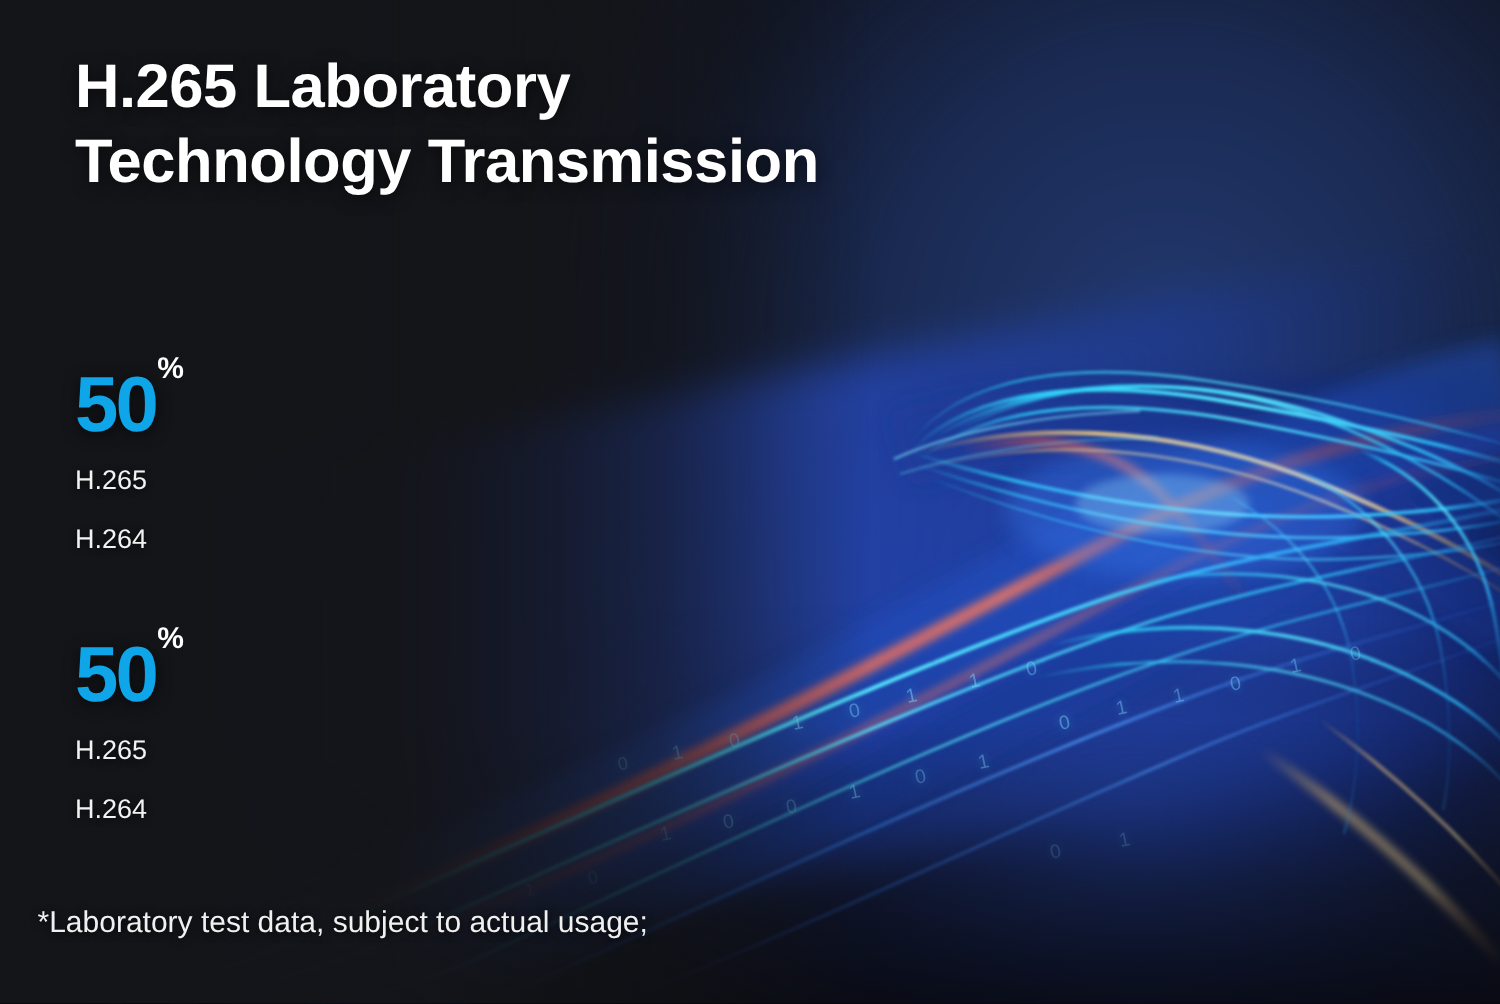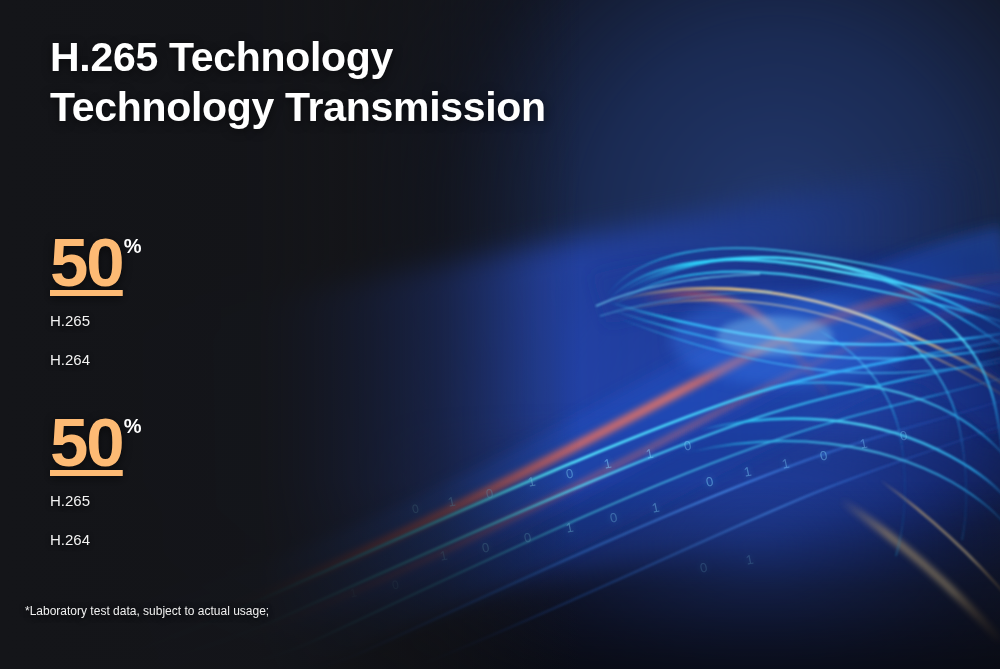--- a/index.html
+++ b/index.html
@@ -78,27 +78,26 @@
     text-shadow:0 2px 10px rgba(0,0,0,.55);
   }
   .headline .ln{ display:block; white-space:nowrap; }
 
   .stat{ position:absolute; left:50px; }
   .stat.s1{ top:234px; }
   .stat.s2{ top:414px; }
 
   .stat-head{ display:flex; align-items:flex-end; height:58px; }
   .big-num{
-    color:#fdba74;
-    font-size:69px;
+    color:#0ea5e9;
+    font-size:52px;
     font-weight:bold;
     line-height:.82;
     letter-spacing:-2px;
     text-shadow:0 2px 10px rgba(0,0,0,.6);
-    text-decoration:underline;
   }
   .pct{
     color:#fff;
     font-size:20px;
     font-weight:bold;
     line-height:1;
     align-self:flex-start;
     margin-top:2px;
     margin-left:1px;
   }
@@ -111,21 +110,21 @@
     margin-bottom:1px;
     white-space:nowrap;
     text-shadow:0 1px 8px rgba(0,0,0,.6);
   }
 
   .rows{ margin-top:17px; }
   .row{ display:flex; align-items:center; height:22px; }
   .row + .row{ margin-top:17px; }
   .row-label{
     color:#f2f2f2;
-    font-size:15px;
+    font-size:18px;
     width:67px;
     white-space:nowrap;
     text-shadow:0 1px 5px rgba(0,0,0,.7);
   }
   .track{ position:relative; height:11px; }
   .bar{
     height:11px;
     border-radius:6px;
   }
   .bar.red{
@@ -135,21 +134,21 @@
   }
   .bar.gray{
     width:411px;
     background:linear-gradient(180deg, #d2d2d2 0%, #b3b3b3 48%, #8f8f8f 100%);
     box-shadow:0 0 8px rgba(255,255,255,.18);
   }
 
   .footnote{
     position:absolute; left:25px; top:604px;
     color:#f0f0f0;
-    font-size:12px;
+    font-size:20px;
     white-space:nowrap;
     text-shadow:0 1px 6px rgba(0,0,0,.8);
   }
 </style>
 </head>
 <body>
 
 <div id="banner">
 
   <div class="art">
@@ -279,21 +278,21 @@
       <span class="bit" style="left:860px;top:436px;transform:rotate(-12deg);opacity:.4">1</span>
       <span class="bit" style="left:900px;top:428px;transform:rotate(-12deg);opacity:.36">0</span>
     </div>
 
     <div class="vignette"></div>
   </div>
 
   <div class="content">
 
     <div class="headline">
-      <span class="ln">H.265 Technology</span>
+      <span class="ln">H.265 Laboratory</span>
       <span class="ln">Technology Transmission</span>
     </div>
 
     <div class="stat s1">
       <div class="stat-head">
         <span class="big-num">50</span>
         <span class="pct">%</span>
       </div>
       <div class="rows">
         <div class="row">

